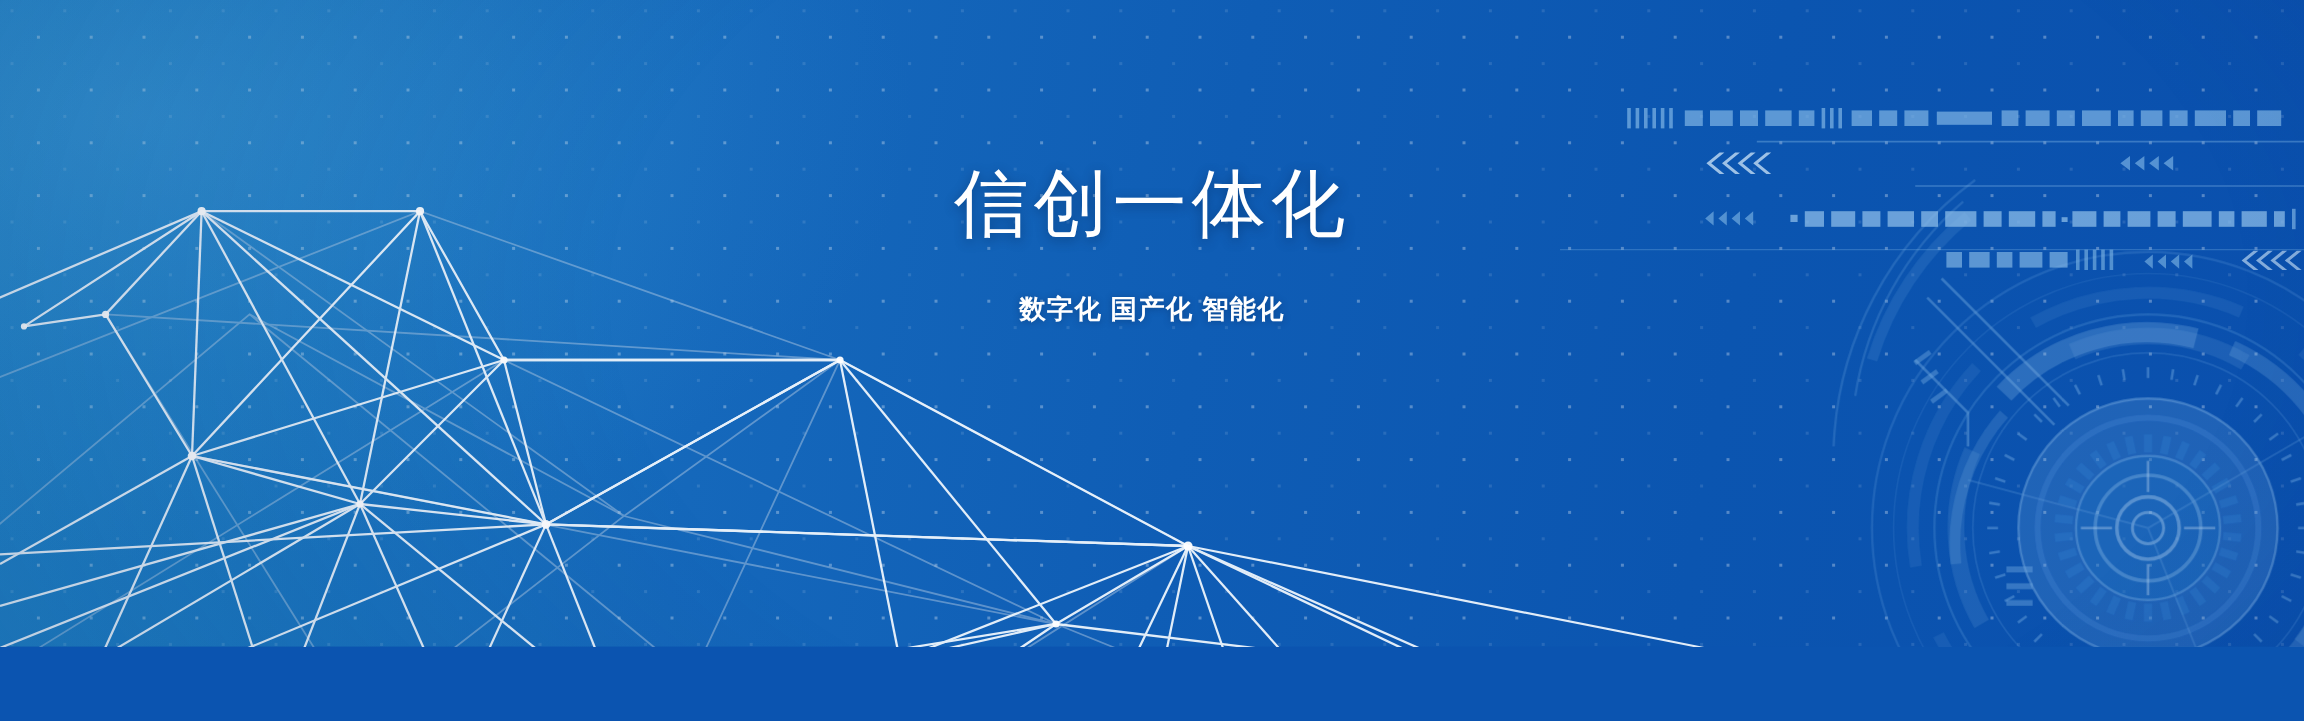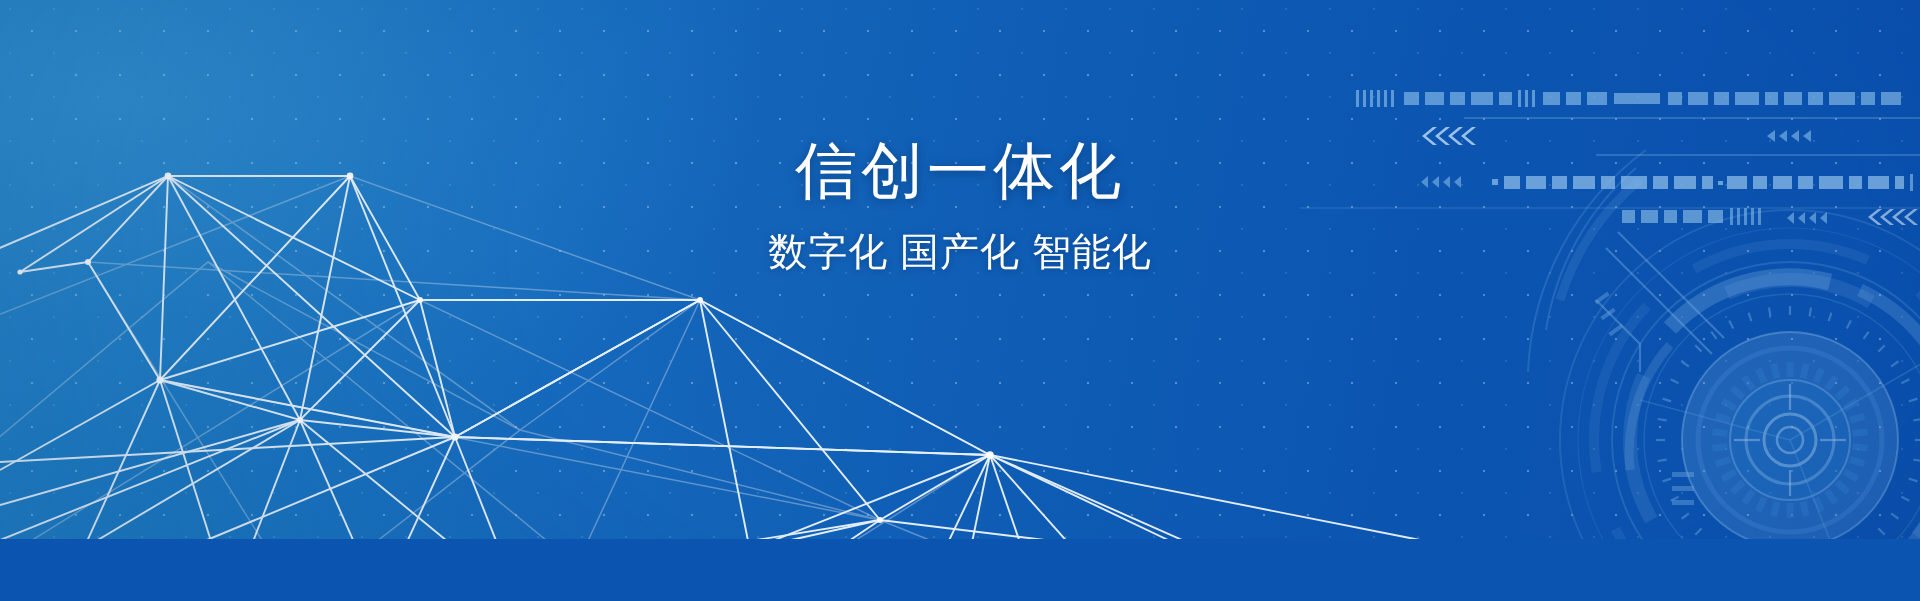--- a/index.html
+++ b/index.html
@@ -48,25 +48,25 @@
     margin-top:140px;
     font-size:62px;
     line-height:1.0;
     letter-spacing:4px;
     color:#ffffff;
     font-weight:400;
     text-shadow:0 2px 10px rgba(2,35,80,.45);
     white-space:nowrap;
   }
   .subtitle{
-    margin-top:30px;
-    font-size:39px;
+    margin-top:45px;
+    font-size:22px;
     line-height:1.0;
     color:#ffffff;
-    font-weight:400;
+    font-weight:700;
     white-space:nowrap;
     letter-spacing:1px;
     text-shadow:0 1px 6px rgba(2,35,80,.4);
   }
 </style>
 </head>
 <body>
 
 <div class="banner">
 

